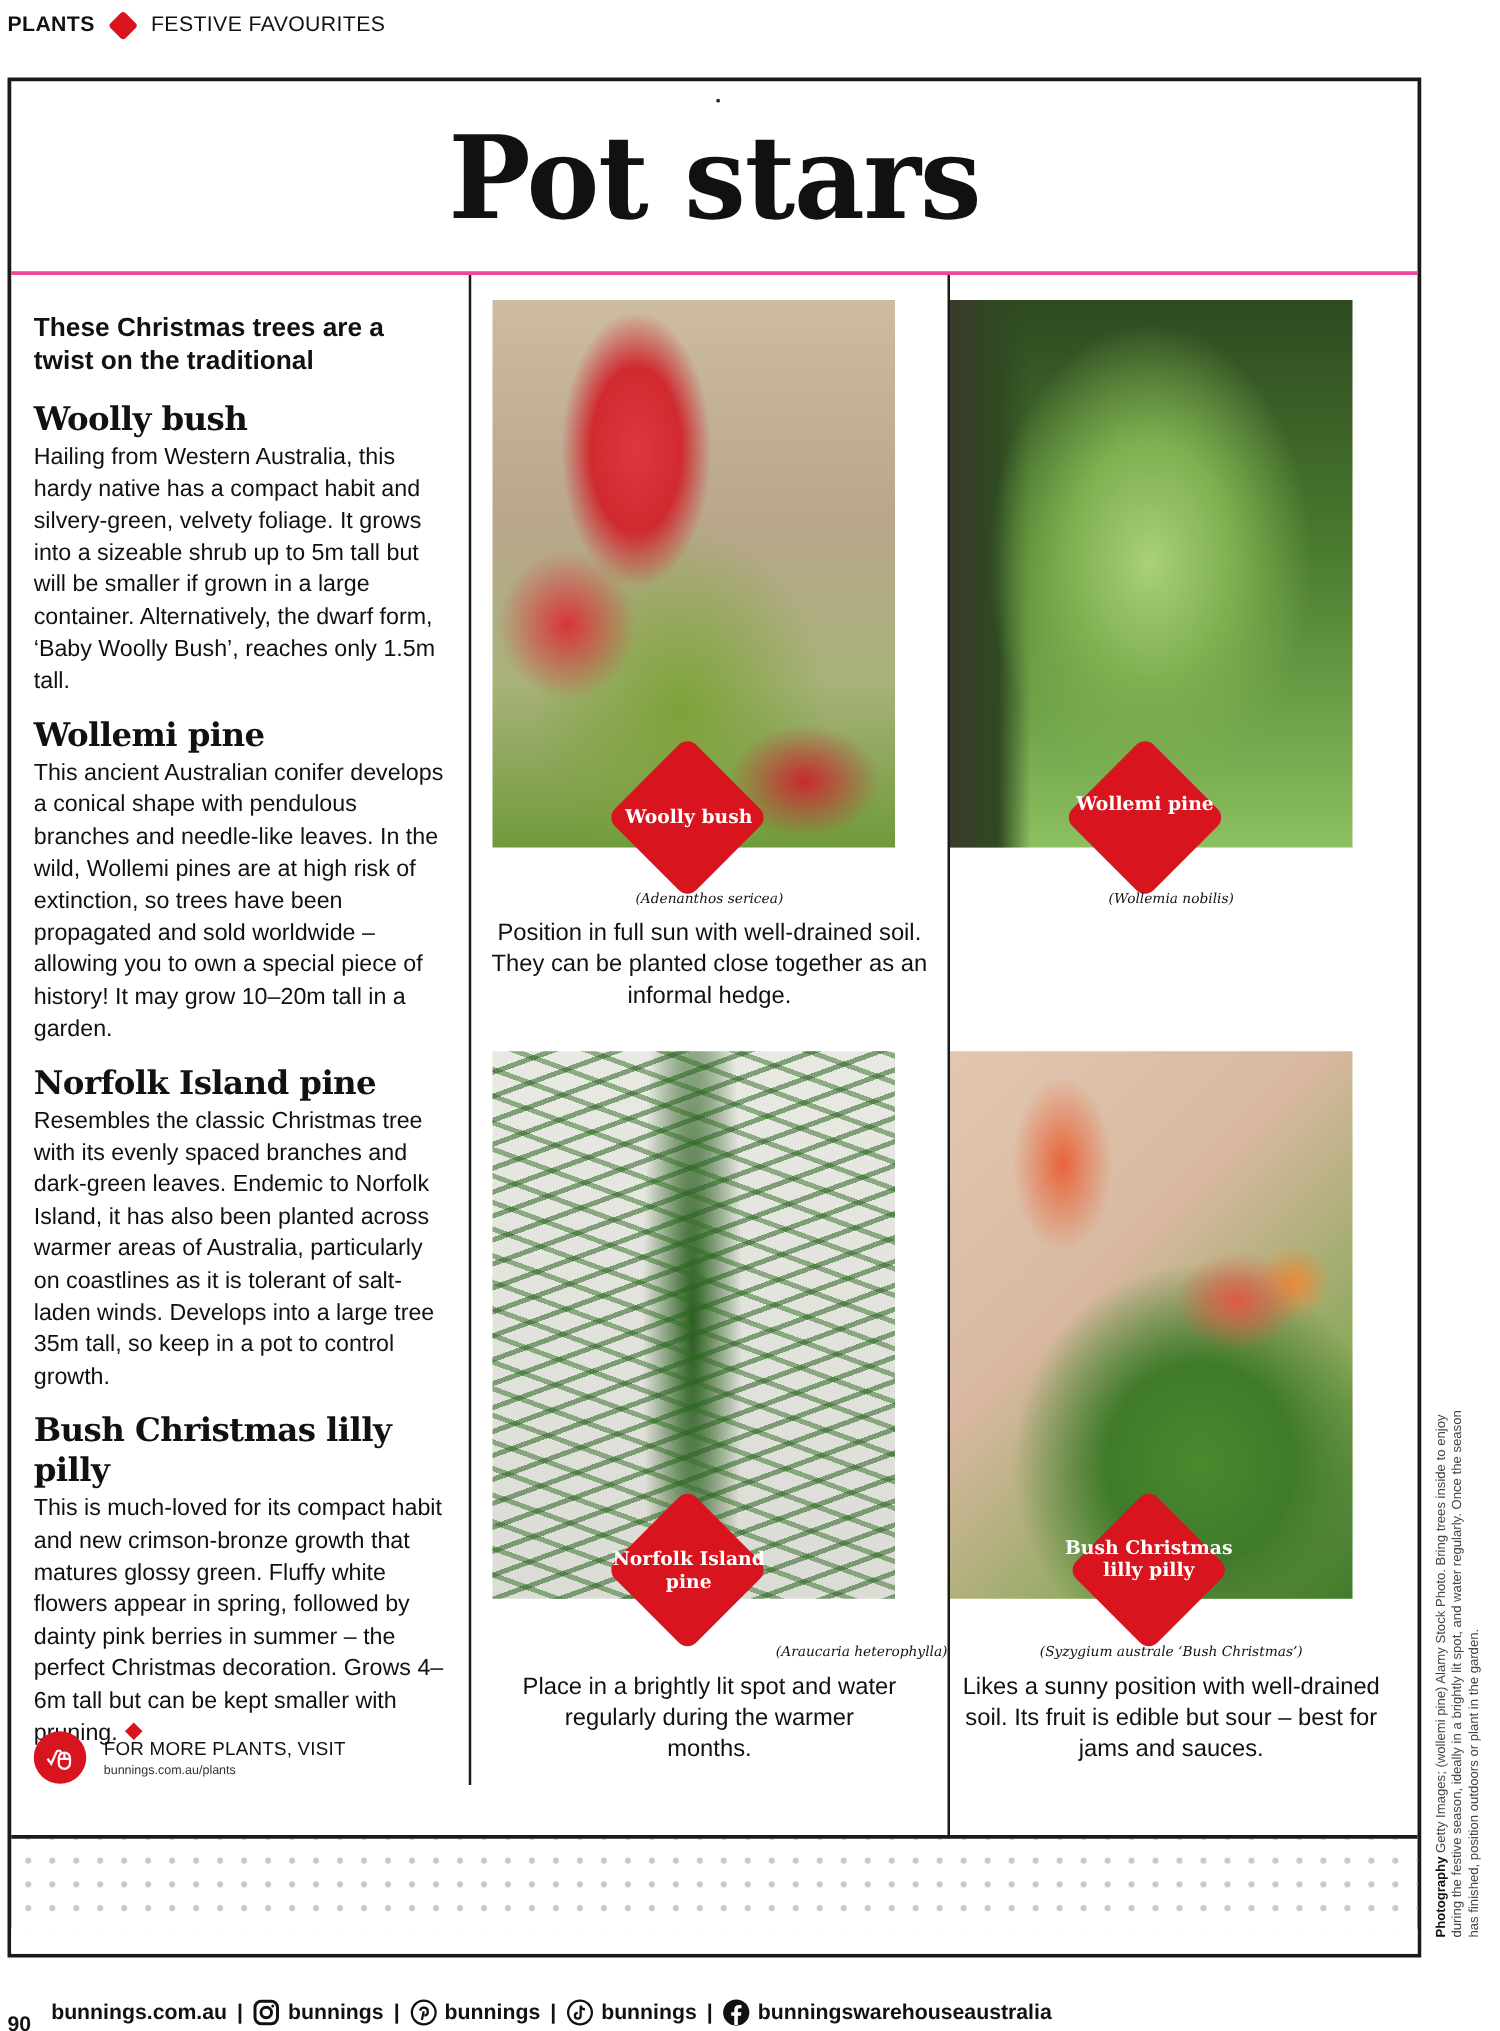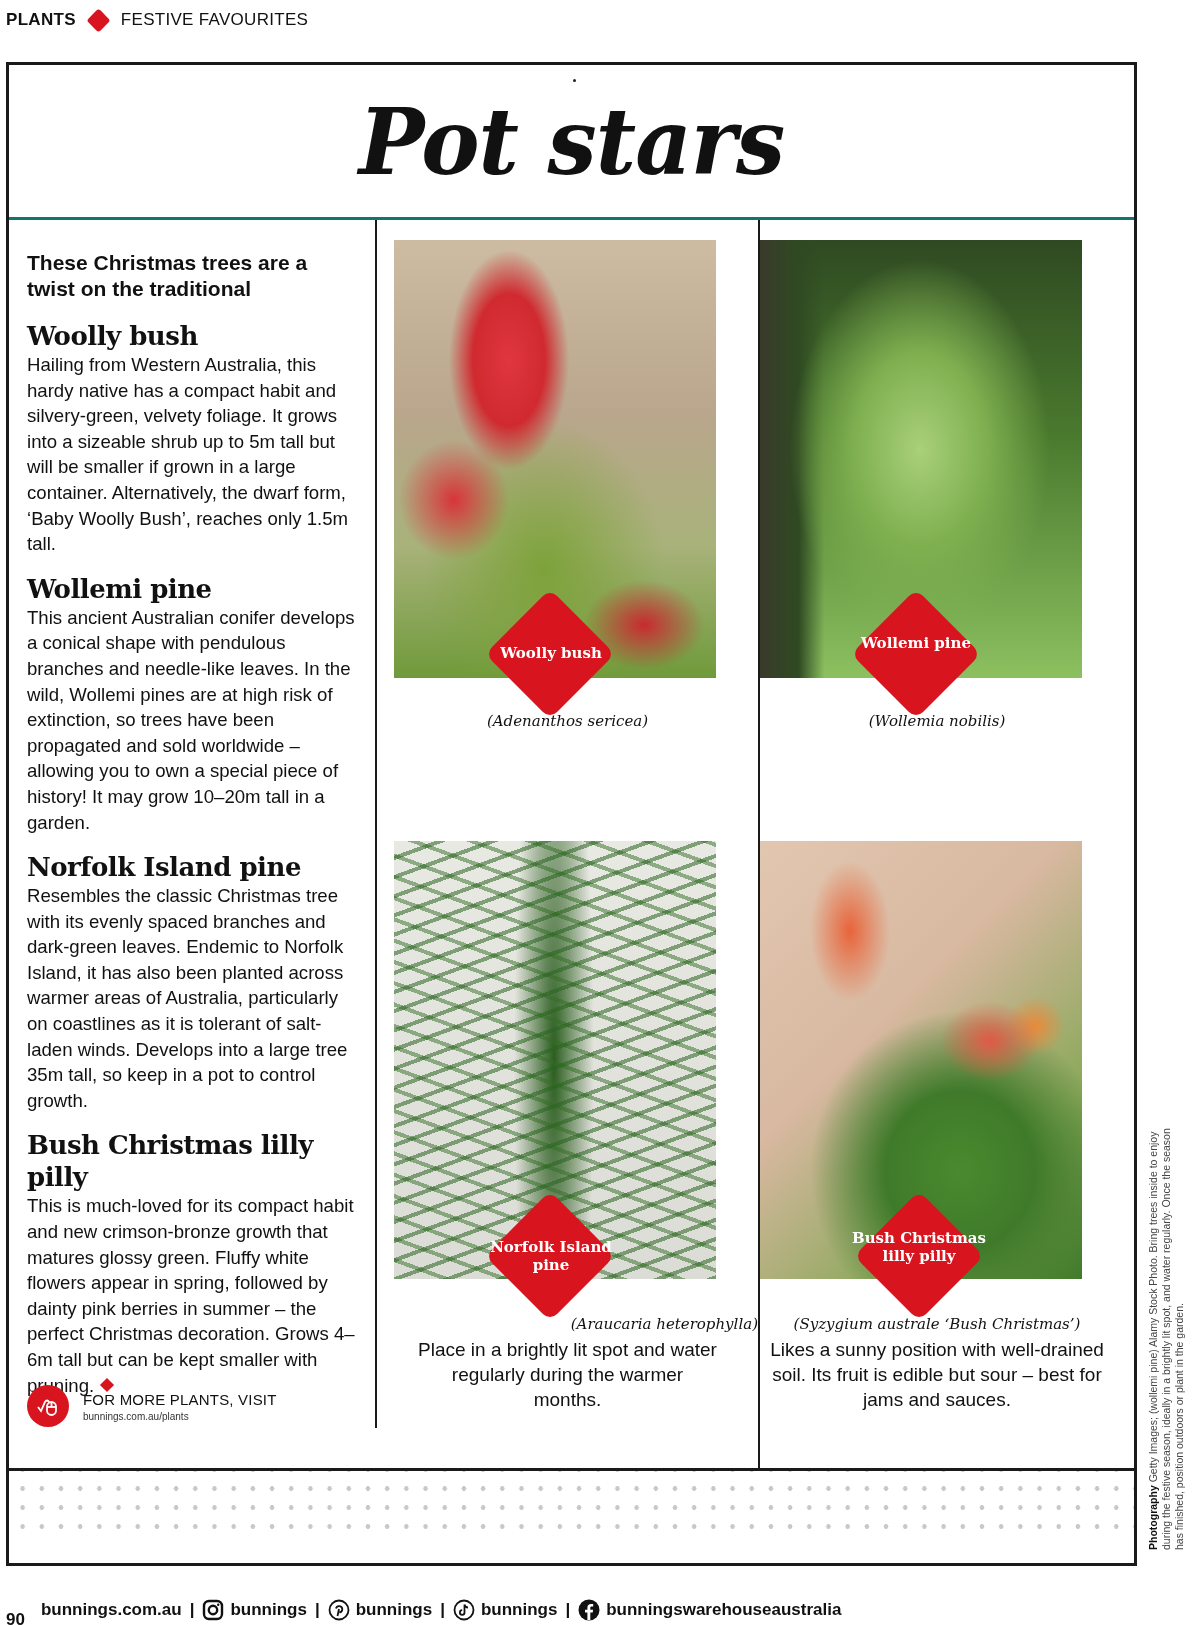--- a/index.html
+++ b/index.html
@@ -1,39 +1,39 @@
 <!DOCTYPE html>
 <html><head>
 <meta charset="utf-8">
 <style>
   * { box-sizing: border-box; margin: 0; padding: 0; }
   body { width: 1200px; height: 1625px; background: #ffffff; position: relative; overflow: hidden; font-family: "Liberation Sans", sans-serif; color: #111; }
   .top-header { position: absolute; left: 6px; top: 7px; height: 26px; display: flex; align-items: center; gap: 10px; font-size: 17px; letter-spacing: 0.3px; }
   .top-header .section { font-weight: bold; }
   .diamond { display: inline-block; width: 17px; height: 17px; background: #d8141e; transform: rotate(45deg); border-radius: 3px; margin: 0 4px; }
   .frame { position: absolute; left: 6px; top: 62px; width: 1131px; height: 1504px; border: 3px solid #1a1a1a; }
-  .title-band { position: absolute; left: 0; top: 0; width: 100%; height: 155px; border-bottom: 3px solid #0f766e; text-align: center; font-style: italic; }
+  .title-band { position: absolute; left: 0; top: 0; width: 100%; height: 155px; border-bottom: 3px solid #ec4899; text-align: center; }
   .title-band h1 { font-family: "DejaVu Serif", serif; font-weight: bold; font-size: 92px; line-height: 155px; letter-spacing: -1px; transform: scaleX(0.95); }
   .title-dot { position: absolute; left: 564px; top: 14px; width: 3px; height: 3px; border-radius: 50%; background: #222; }
   .col-left { position: absolute; left: 0; top: 155px; width: 368px; height: 1208px; border-right: 2px solid #1a1a1a; padding: 30px 16px 0 18px; }
   .col-mid { position: absolute; left: 368px; top: 155px; width: 383px; height: 1248px; border-right: 2px solid #1a1a1a; }
   .col-right { position: absolute; left: 751px; top: 155px; width: 374px; height: 1248px; }
   .intro { font-weight: bold; font-size: 21px; line-height: 26px; margin-bottom: 18px; }
   .plant h2 { font-family: "DejaVu Serif", serif; font-weight: bold; font-size: 26px; line-height: 32px; letter-spacing: -0.5px; }
   .plant p { font-size: 18.6px; line-height: 25.6px; margin-bottom: 16px; }
   .end-diamond { display: inline-block; width: 10px; height: 10px; background: #d8141e; transform: rotate(45deg); margin-left: 8px; vertical-align: 2px; }
   .promo { position: absolute; left: 18px; top: 1165px; display: flex; align-items: center; gap: 14px; }
   .promo-icon { width: 42px; height: 42px; border-radius: 50%; background: #d8141e; display: flex; align-items: center; justify-content: center; }
   .promo-title { font-weight: normal; font-size: 15px; letter-spacing: 0.2px; }
   .promo-url { font-size: 10px; color: #333; margin-top: 3px; }
   .card { position: absolute; width: 100%; text-align: center; }
   .photo { position: absolute; overflow: hidden; }
   .badge { position: absolute; width: 92px; height: 92px; background: #d8141e; transform: rotate(45deg); border-radius: 10px; }
   .badge-text { position: absolute; width: 140px; text-align: center; color: #fff; font-family: "DejaVu Serif", serif; font-weight: bold; font-size: 15px; line-height: 18px; }
-  .latin { font-family: "DejaVu Serif", serif; font-style: italic; font-size: 15px; position: absolute; width: 100%; text-align: center; }
+  .latin { font-family: "DejaVu Serif", serif; font-style: italic; font-size: 11px; position: absolute; width: 100%; text-align: center; }
   .desc { position: absolute; width: 100%; text-align: center; font-size: 19px; line-height: 25px; }
   .dots-band { position: absolute; left: 0; top: 1403px; width: 100%; height: 95px; border-top: 3px solid #1a1a1a;
     background-image: radial-gradient(circle, #c8c8c8 2.2px, transparent 2.6px);
     background-size: 19.2px 19px; background-position: 4px 8px; background-repeat: repeat; }
   .dots-band::after { content: ""; position: absolute; left: 0; right: 0; bottom: 0; height: 20px; background: #fff; }
   .credit { position: absolute; left: 1147px; top: 1550px; transform-origin: 0 0; transform: rotate(-90deg); width: 440px; font-size: 10.5px; line-height: 13px; color: #444; }
   .credit b { color: #111; }
   .footer { position: absolute; left: 6px; top: 1590px; display: flex; align-items: center; gap: 6px; font-size: 17px; font-weight: bold; color: #111; }
   .footer .page-num { margin-right: 10px; margin-top: 20px; }
   .social-icon { display: inline-flex; width: 22px; height: 22px; align-items: center; justify-content: center; }
@@ -94,20 +94,21 @@
     <div class="card" style="top:0;height:604px;">
       <div class="photo" style="left:17px;top:20px;width:322px;height:438px;background:
              radial-gradient(ellipse 60px 110px at 115px 120px,#e03640 0%,#d02a30 60%,transparent 100%),
              radial-gradient(ellipse 55px 60px at 60px 260px,#d8343a 0%,transparent 100%),
              radial-gradient(ellipse 60px 45px at 250px 385px,#c82a30 0%,transparent 100%),
              radial-gradient(ellipse 120px 150px at 150px 330px,#7da23a 0%,transparent 100%),
              linear-gradient(180deg,#cdbba2 0%,#b9a68c 40%,#a8b27a 70%,#6f9a3a 100%);"></div>
       <div class="badge" style="left:127px;top:388px;"></div>
       <div class="badge-text" style="left:104px;top:424px;">Woolly bush</div>
       <div class="latin" style="top:492px;">(Adenanthos sericea)</div>
+      <div class="desc" style="top:514px;padding:0 16px;">Position in full sun with well-drained soil. They can be planted close together as an informal hedge.</div>
     </div>
 
     <div class="card" style="top:604px;height:644px;">
       <div class="photo" style="left:17px;top:17px;width:322px;height:438px;background:
              repeating-linear-gradient(160deg,transparent 0 14px,rgba(40,100,30,0.55) 14px 18px),
              repeating-linear-gradient(20deg,transparent 0 16px,rgba(50,110,35,0.5) 16px 20px),
              radial-gradient(ellipse 40px 420px at 160px 220px,#2b5e1f 0%,transparent 100%),
              linear-gradient(180deg,#e9e9e4 0%,#dcdcd6 100%);"></div>
       <div class="badge" style="left:127px;top:386px;"></div>
       <div class="badge-text" style="left:104px;top:414px;">Norfolk Island pine</div>

